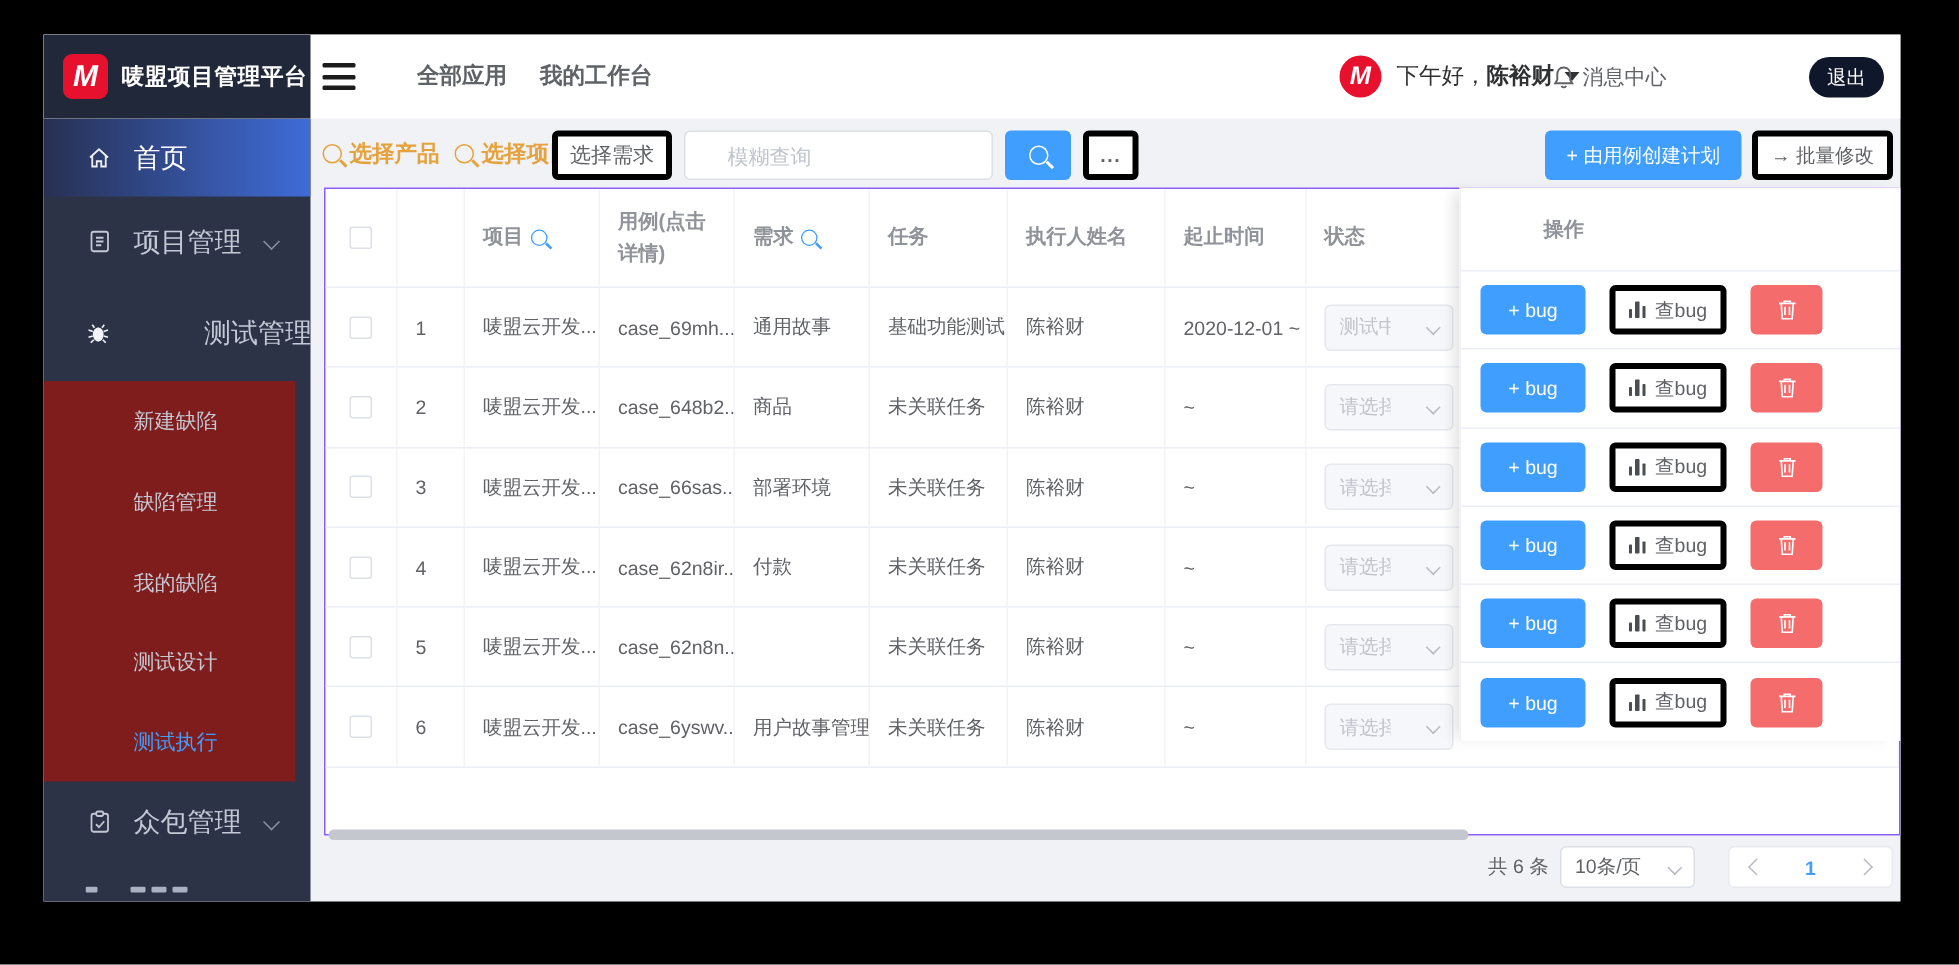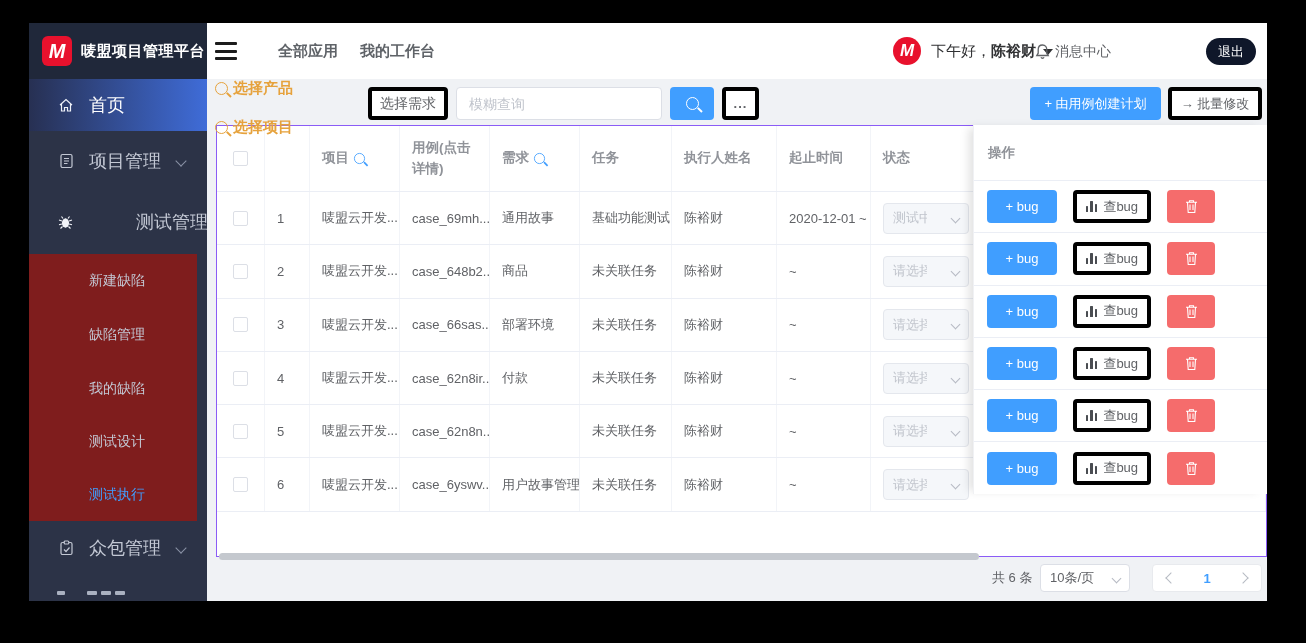--- a/index.html
+++ b/index.html
@@ -36,28 +36,28 @@
   .sub-item{position:absolute;left:0;width:178px;height:40px;line-height:40px;padding-left:60px;box-sizing:border-box;color:#c3c8d4;font-size:14px;cursor:pointer;white-space:nowrap;}
   .sub-item.active{color:#409eff;}
   .item-crowd{top:449px;}
   .side-partial{position:absolute;left:28px;top:512px;width:120px;height:10px;overflow:hidden;}
   .side-partial i{display:inline-block;background:#aab1c0;height:4px;border-radius:1px;vertical-align:top;}
   .chev{display:inline-block;width:7px;height:7px;border-right:1.6px solid #8a92a5;border-bottom:1.6px solid #8a92a5;}
   .chev.down{transform:rotate(45deg);} .chev.up{transform:rotate(-135deg);}
   .chev.gray{border-color:#b6bac3;} .chev.small{width:6px;height:6px;}
 
   
-  .filter-links{position:absolute;left:186px;top:56px;height:46px;display:flex;align-items:center;gap:20px;color:#e6a23c;font-size:15px;font-weight:bold;z-index:5;flex-direction:column;}
+  .filter-links{position:absolute;left:186px;top:56px;height:46px;display:flex;align-items:center;gap:10px;color:#e6a23c;font-size:15px;font-weight:bold;z-index:5;}
   .mag{display:inline-block;width:11px;height:11px;border:1.7px solid currentColor;border-radius:50%;position:relative;flex:none;}
   .mag::after{content:'';position:absolute;width:6px;height:1.7px;background:currentColor;transform:rotate(45deg);right:-5px;bottom:-2px;}
   .filter-link{display:flex;align-items:center;gap:5px;cursor:pointer;}
   .btn{box-sizing:border-box;font-family:inherit;font-size:13px;border-radius:4px;cursor:pointer;}
   .btn-plain{background:#fff;border:4px solid #000000;color:#606266;}
   .btn-req{position:absolute;left:339px;top:64px;width:80px;height:33px;z-index:5;font-size:14px;}
-  .fuzzy-input{position:absolute;left:427px;top:64px;width:206px;height:33px;box-sizing:border-box;border:1px solid #dcdfe6;border-radius:4px;padding:0 12px;font-size:14px;color:#303133;font-family:inherit;z-index:5;background:#fff;}
+  .fuzzy-input{position:absolute;left:427px;top:64px;width:206px;height:33px;box-sizing:border-box;border:1px solid #dcdfe6;border-radius:4px;padding:0 28px;font-size:14px;color:#303133;font-family:inherit;z-index:5;background:#fff;}
   .fuzzy-input::placeholder{color:#c0c4cc;}
   .btn-search{position:absolute;left:641px;top:64px;width:44px;height:33px;background:#409eff;border:none;color:#fff;display:flex;align-items:center;justify-content:center;z-index:5;}
   .btn-more{position:absolute;left:693px;top:64px;width:37px;height:33px;letter-spacing:1px;color:#606266;font-weight:bold;z-index:5;}
   .btn-create{position:absolute;left:1001px;top:64px;width:131px;height:33px;background:#409eff;border:none;color:#fff;z-index:5;white-space:nowrap;}
   .btn-batch{position:absolute;left:1139px;top:64px;width:94px;height:33px;z-index:5;white-space:nowrap;}
 
   
   .table-wrap{position:absolute;left:187px;top:102px;width:1051px;height:432px;background:#fff;border:1px solid #8b5cf6;box-sizing:border-box;z-index:1;}
   .thead{display:flex;height:65px;border-bottom:1px solid #ebeef5;}
   .th{display:flex;align-items:center;gap:4px;padding:0 12px;box-sizing:border-box;border-right:1px solid #f2f4f8;color:#909399;font-size:13.5px;font-weight:bold;flex:none;line-height:1.5;}
@@ -66,21 +66,21 @@
   .c4{width:90px;} .c5{width:92px;} .c6{width:105px;} .c7{width:94px;} .c8{width:395px;}
   .row{display:flex;height:52.3px;border-bottom:1px solid #ebeef5;}
   .cell{display:flex;align-items:center;padding:0 12px;box-sizing:border-box;border-right:1px solid #f2f4f8;color:#606266;font-size:13px;white-space:nowrap;overflow:hidden;flex:none;}
   .checkbox{width:15px;height:15px;border:1px solid #dcdfe6;border-radius:2px;background:#fff;box-sizing:border-box;cursor:pointer;flex:none;}
   .hdr-mag{color:#409eff;transform:scale(.85);}
   .status-select{width:86px;height:31px;background:#f5f7fa;border:1px solid #e4e7ed;border-radius:4px;display:flex;align-items:center;justify-content:space-between;padding:0 9px;box-sizing:border-box;cursor:not-allowed;}
   .status-text{color:#c0c4cc;font-size:13px;width:34px;overflow:hidden;white-space:nowrap;}
 
   
   .fixed-col{position:absolute;left:944px;top:102px;width:294px;height:369px;background:#fff;z-index:8;box-shadow:-7px 0 9px -3px rgba(0,0,0,.12);border-left:1px solid #f0f1f4;box-sizing:border-box;}
-  .fixed-head{height:55px;display:flex;align-items:center;padding-left:14px;color:#909399;font-size:13.5px;font-weight:bold;}
+  .fixed-head{height:55px;display:flex;align-items:center;padding-left:14px;color:#909399;font-size:13.5px;font-weight:bold;margin-left:41px;}
   .fxrow{height:52.3px;display:flex;align-items:center;gap:16px;padding-left:13px;border-top:1px solid #ebeef5;box-sizing:border-box;}
   .btn-addbug{width:70px;height:33px;background:#409eff;border:none;color:#fff;}
   .btn-viewbug{width:78px;height:33px;display:flex;align-items:center;justify-content:center;gap:6px;}
   .bars{display:inline-flex;align-items:flex-end;gap:2px;height:11px;}
   .bars i{display:inline-block;width:2.5px;background:#4a4d52;border-radius:.5px;}
   .bars i:nth-child(1){height:6px;} .bars i:nth-child(2){height:11px;} .bars i:nth-child(3){height:8px;}
   .btn-del{width:48px;height:33px;background:#f56c6c;border:none;display:flex;align-items:center;justify-content:center;}
 
   
   .hscrollbar{position:absolute;left:190px;top:530px;width:760px;height:7px;border-radius:4px;background:#c4c8ce;z-index:3;}

